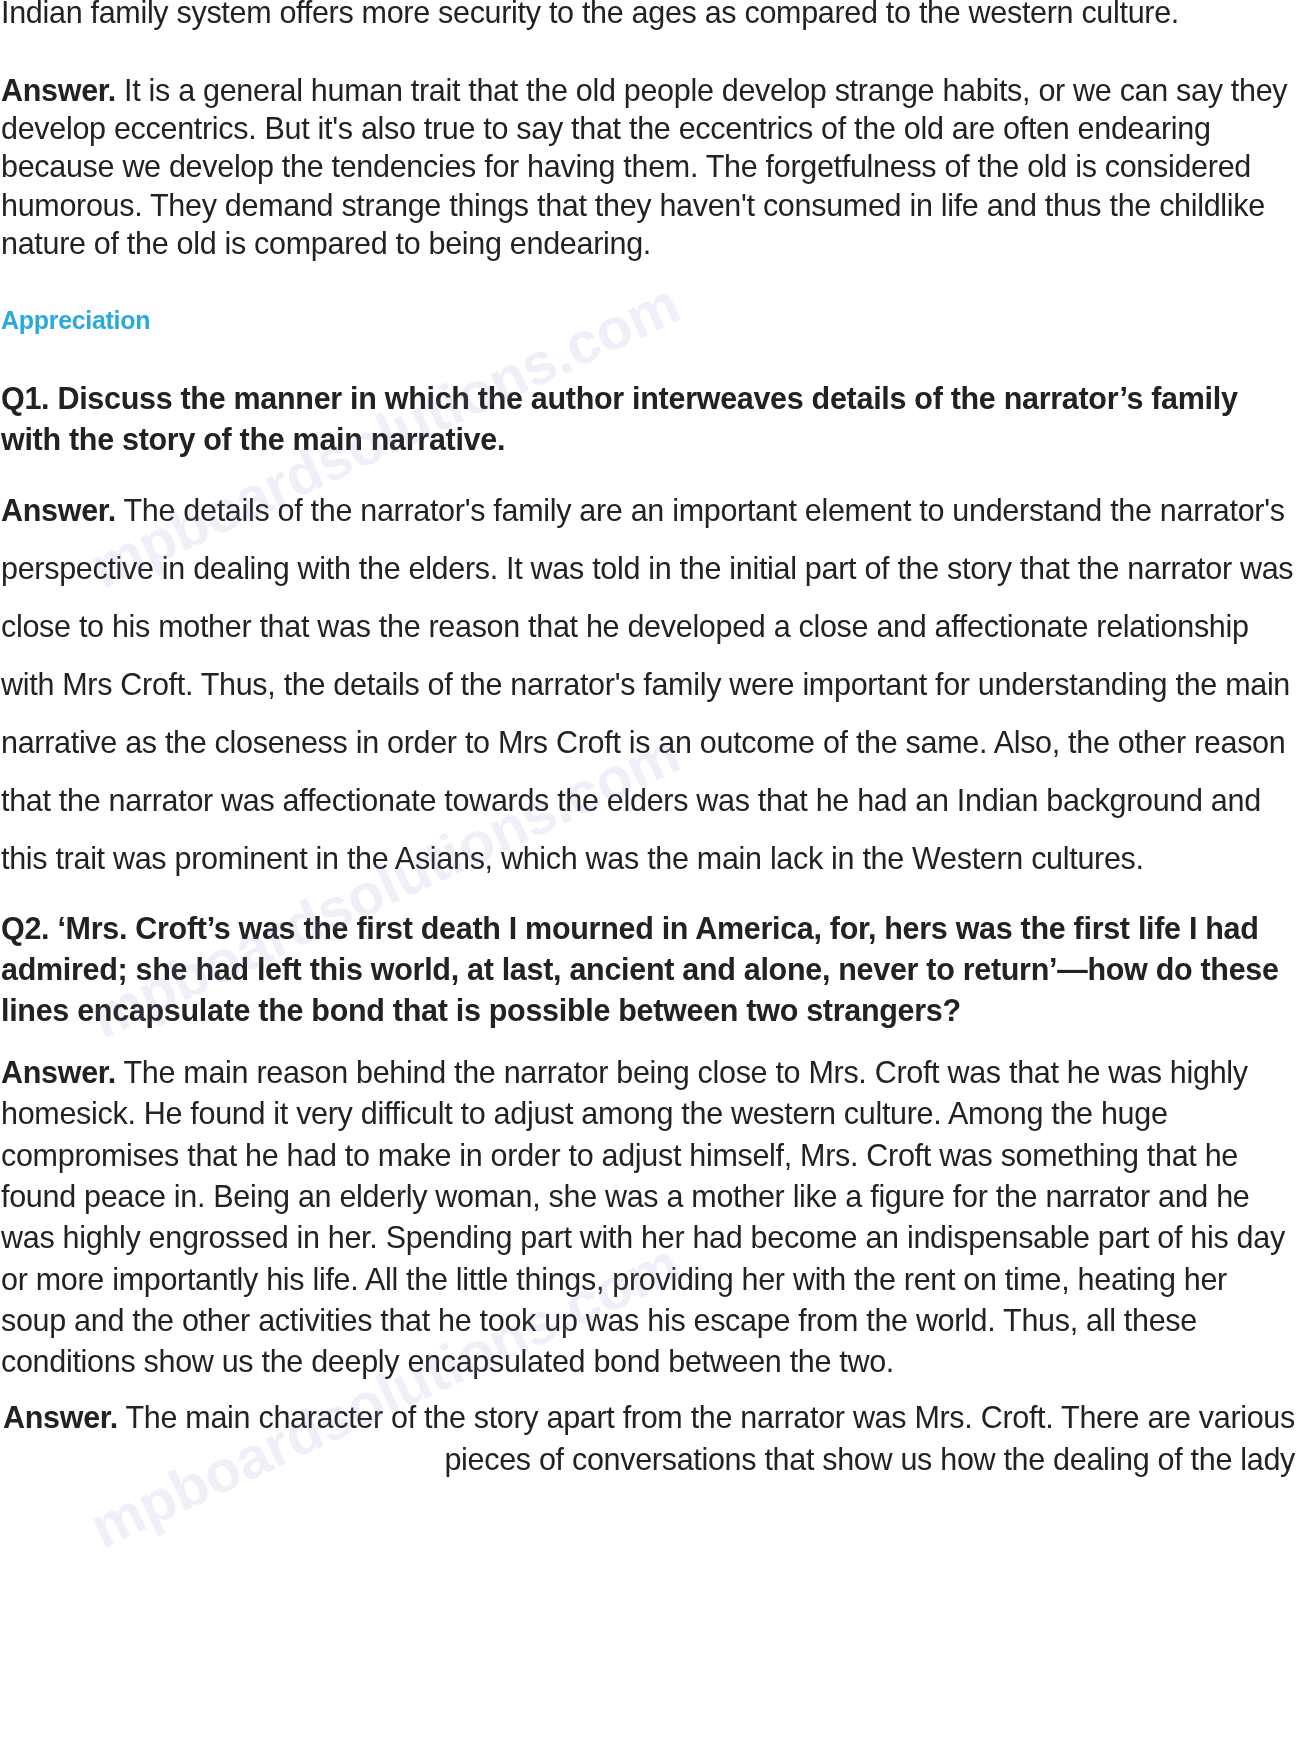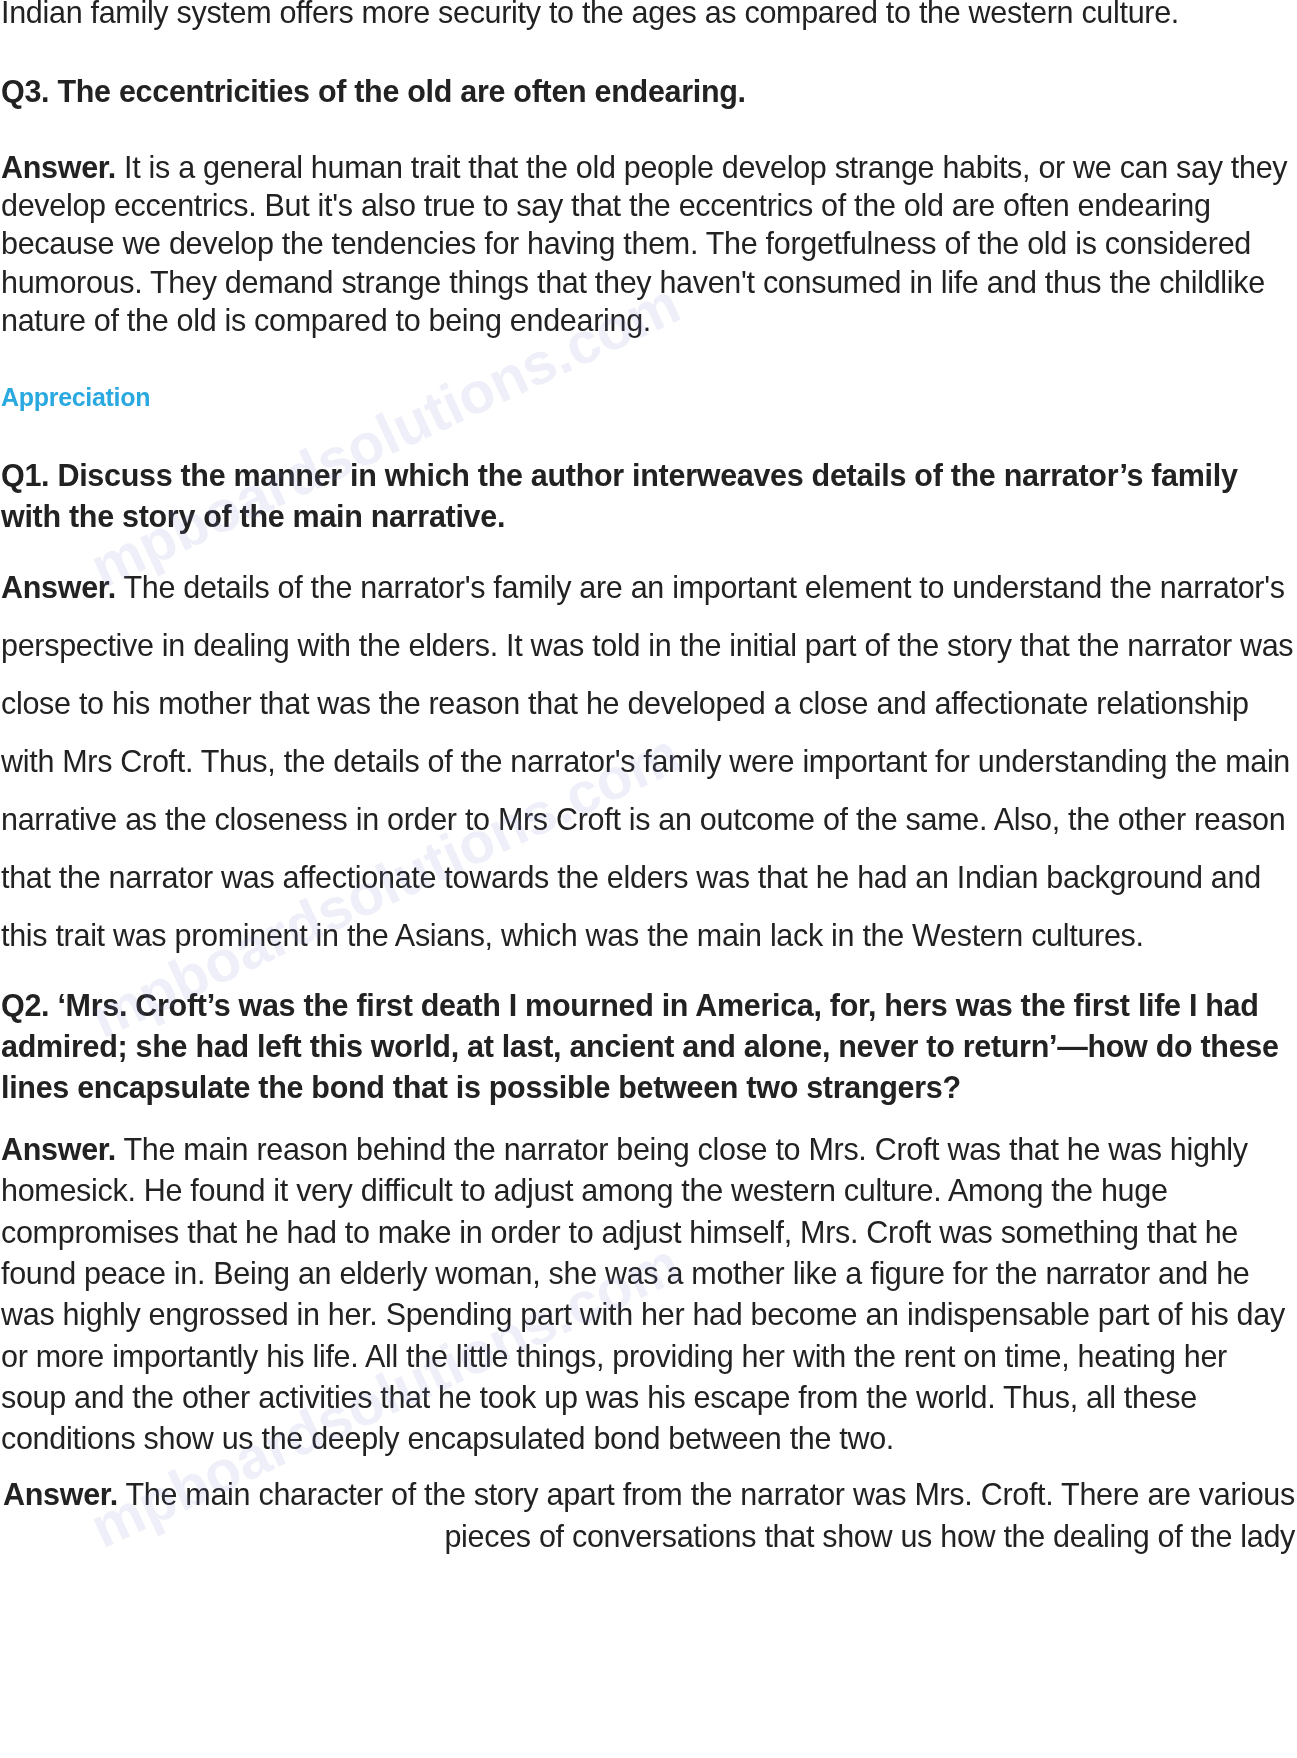--- a/index.html
+++ b/index.html
@@ -27,21 +27,20 @@
     font-size: 58px; color: rgba(120,130,200,0.13); transform: rotate(-25deg);
     transform-origin: left top; white-space: nowrap; pointer-events: none;
   }
 </style>
 </head>
 <body>
 
 <div class="page">
   <p class="intro">Indian family system offers more security to the ages as compared to the western culture.</p>
 
-  <p class="q h3">Q3. The eccentricities of the old are often endearing.</p>
   <p class="ans a3"><b>Answer.</b><span> It is a general human trait that the old people develop strange habits, or we can say they develop eccentrics. But it's also true to say that the eccentrics of the old are often endearing because we develop the tendencies for having them. The forgetfulness of the old is considered humorous. They demand strange things that they haven't consumed in life and thus the childlike nature of the old is compared to being endearing.</span></p>
 
   <p class="sec">Appreciation</p>
 
   <p class="q q1">Q1. Discuss the manner in which the author interweaves details of the narrator’s family with the story of the main narrative.</p>
   <p class="ans a1"><b>Answer.</b><span> The details of the narrator's family are an important element to understand the narrator's perspective in dealing with the elders. It was told in the initial part of the story that the narrator was close to his mother that was the reason that he developed a close and affectionate relationship with Mrs Croft. Thus, the details of the narrator's family were important for understanding the main narrative as the closeness in order to Mrs Croft is an outcome of the same. Also, the other reason that the narrator was affectionate towards the elders was that he had an Indian background and this trait was prominent in the Asians, which was the main lack in the Western cultures.</span></p>
 
   <p class="q q2">Q2. ‘Mrs. Croft’s was the first death I mourned in America, for, hers was the first life I had admired; she had left this world, at last, ancient and alone, never to return’—how do these lines encapsulate the bond that is possible between two strangers?</p>
   <p class="ans a2"><b>Answer.</b><span> The main reason behind the narrator being close to Mrs. Croft was that he was highly homesick. He found it very difficult to adjust among the western culture. Among the huge compromises that he had to make in order to adjust himself, Mrs. Croft was something that he found peace in. Being an elderly woman, she was a mother like a figure for the narrator and he was highly engrossed in her. Spending part with her had become an indispensable part of his day or more importantly his life. All the little things, providing her with the rent on time, heating her soup and the other activities that he took up was his escape from the world. Thus, all these conditions show us the deeply encapsulated bond between the two.</span></p>
 

